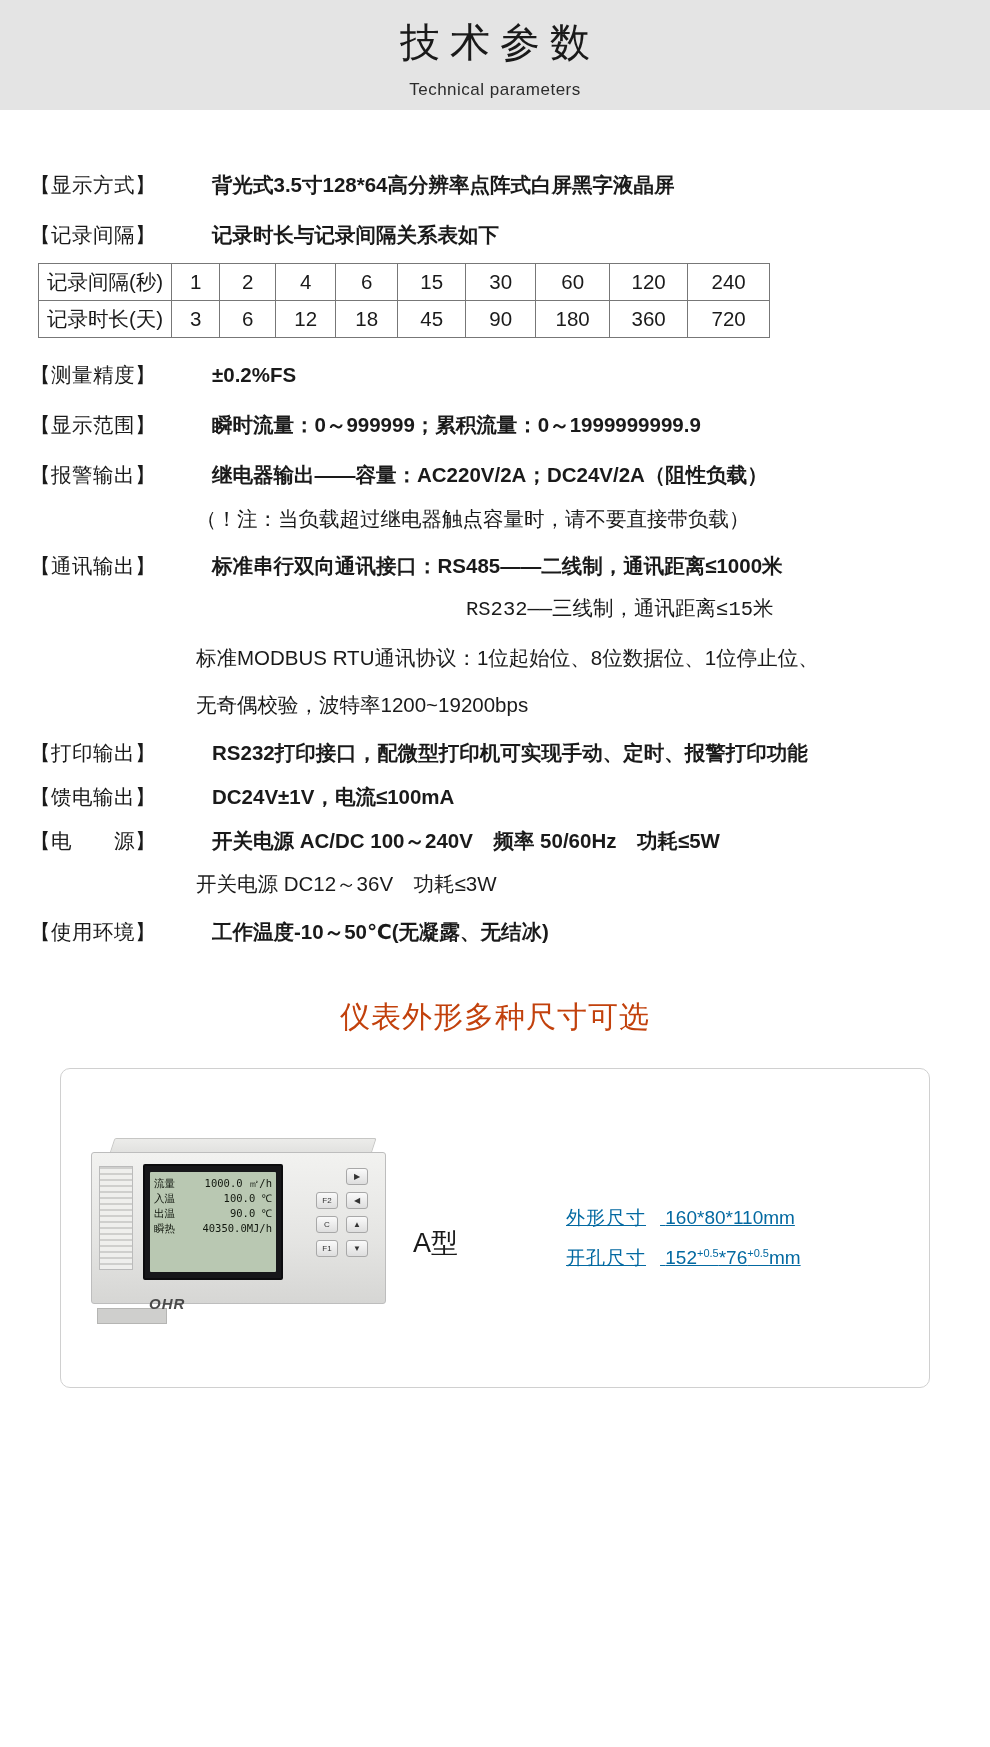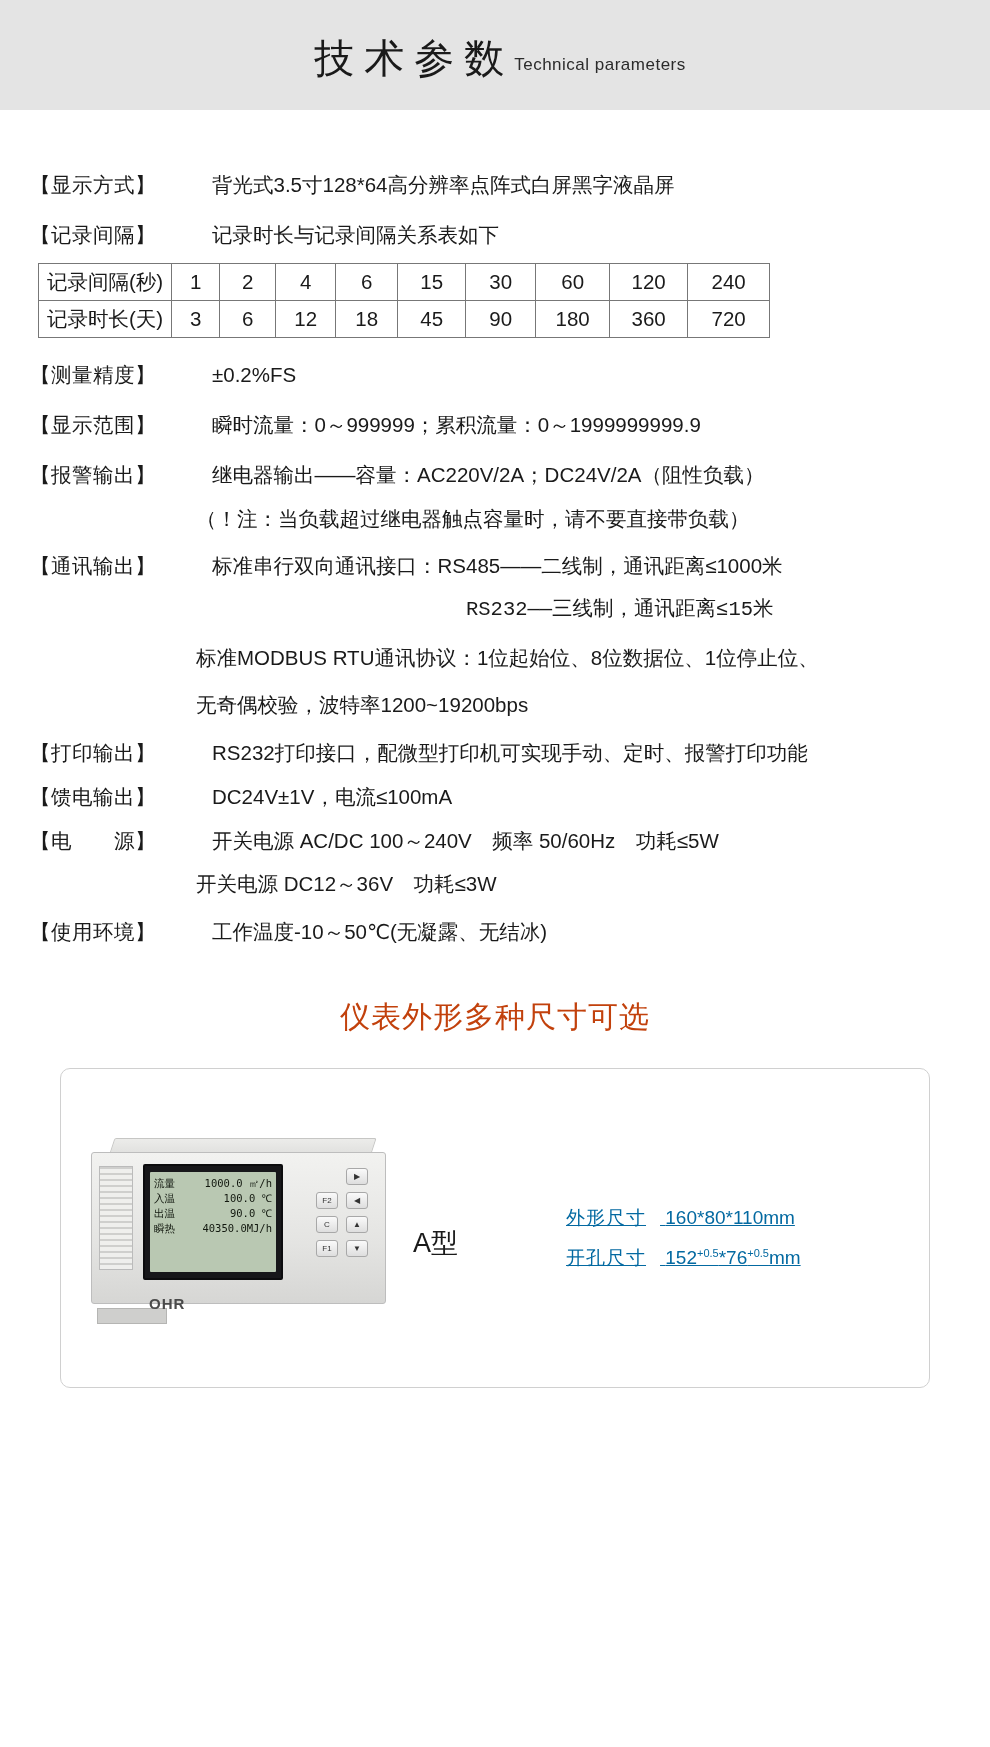--- a/index.html
+++ b/index.html
@@ -15,21 +15,21 @@
     position: relative;
     background: #ffffff;
   }
 
   
   .header {
     width: 990px;
     height: 110px;
     background: #e4e4e4;
     display: flex;
-    flex-direction: row;
+    flex-direction: column;
     align-items: center;
     justify-content: center;
     padding-top: 6px;
   }
   .header-title {
     font-size: 40px;
     letter-spacing: 10px;
     color: #1a1a1a;
     line-height: 1.25;
     font-weight: 400;
@@ -57,20 +57,21 @@
   }
   .row.tight { margin-bottom: 14px; }
   .label {
     flex: 0 0 auto;
     white-space: pre;
     letter-spacing: 0.5px;
   }
   .value {
     flex: 1 1 auto;
     padding-left: 16px;
+    font-weight: bold;
   }
   .indent-line {
     margin-bottom: 18px;
     line-height: 1.45;
     padding-left: 166px;
   }
   .indent-line.deep { padding-left: 436px; font-family: Liberation Mono, monospace; }
 
   
   .table-wrap {
@@ -189,20 +190,21 @@
     border-radius: 3px;
     font-size: 8px;
     color: #333;
     display: flex; align-items: center; justify-content: center;
   }
   .dev-logo {
     position: absolute;
     left: 58px; bottom: 6px;
     font-size: 15px;
     font-weight: bold;
+    font-style: italic;
     color: #4a4a4a;
     letter-spacing: 1px;
   }
   .dev-foot {
     position: absolute;
     left: 6px; bottom: -6px;
     width: 70px; height: 16px;
     background: #cfcfcd;
     border: 1px solid #b5b5b3;
   }

